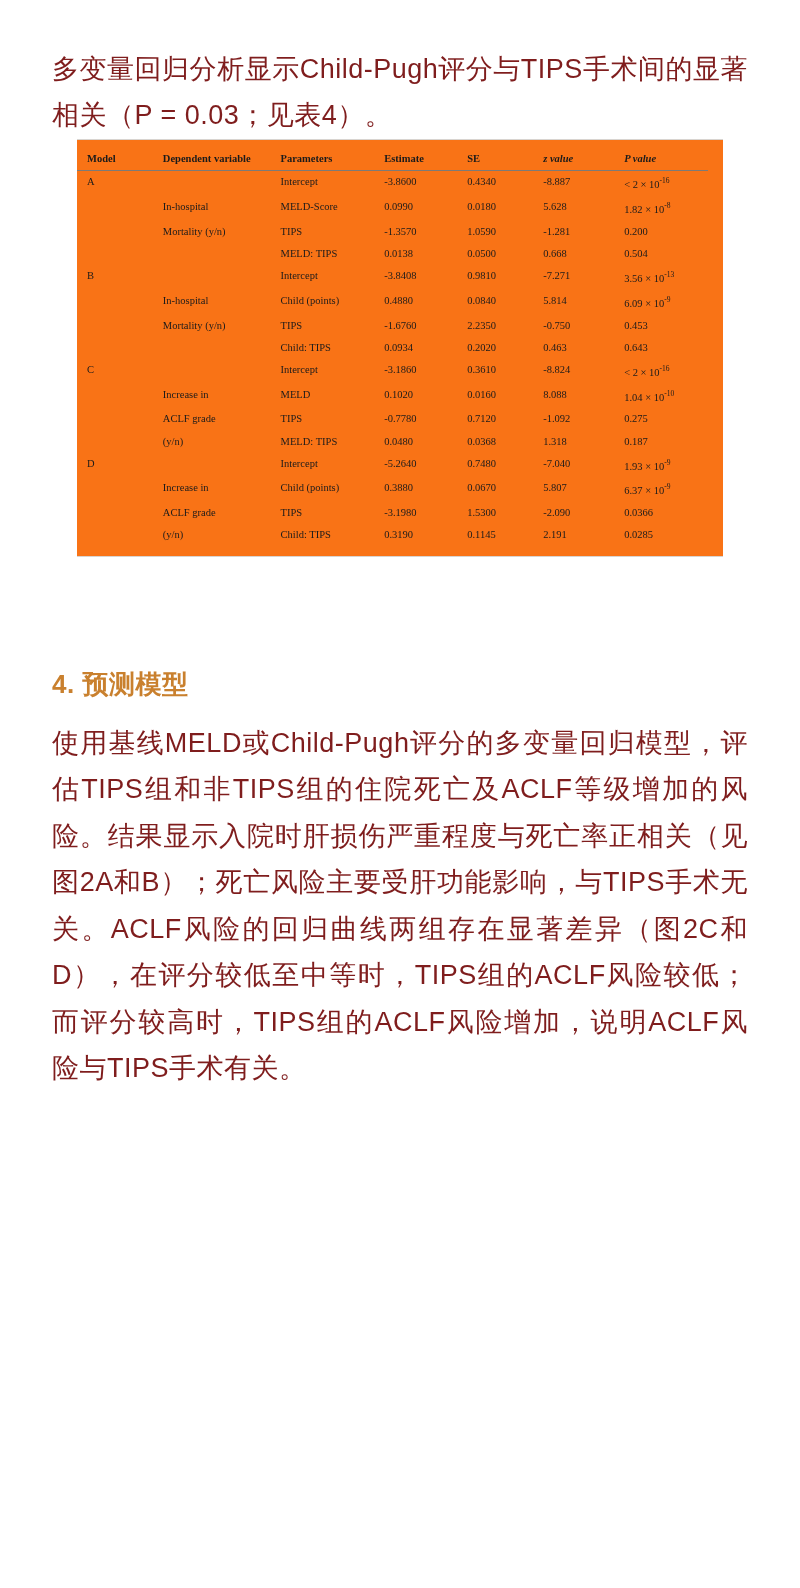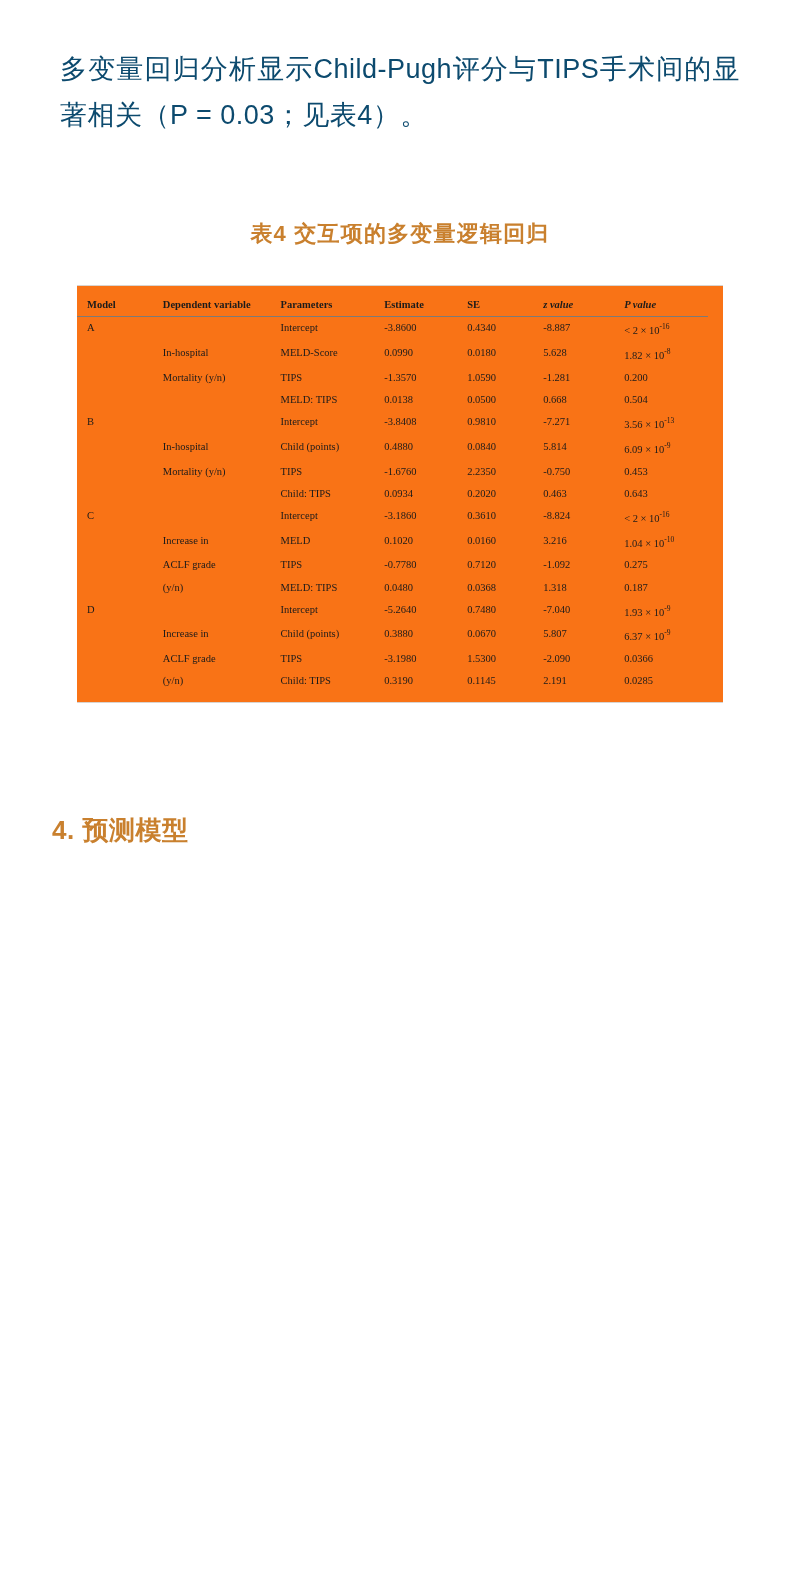--- a/index.html
+++ b/index.html
@@ -18,24 +18,24 @@
     width: 800px;
     min-height: 1588px;
     box-sizing: border-box;
     padding: 40px 52px 30px 52px;
     position: relative;
   }
   .para {
     font-size: 27px;
     line-height: 1.72;
     letter-spacing: 0.5px;
-    color: #0c4a6e;
+    color: #7f1d1d;
     text-align: justify;
     text-justify: inter-ideograph;
-    margin: 8px;
+    margin: 0;
   }
   .para.intro {
     margin-top: 6px;
   }
   .table-title {
     color: #c9802e;
     font-size: 22px;
     font-weight: bold;
     letter-spacing: 1.2px;
     text-align: center;
@@ -88,21 +88,20 @@
   }
   .footer-space { height: 20px; }
 </style>
 </head>
 <body>
 
 <div class="page">
 
   <p class="para intro">多变量回归分析显示Child-Pugh评分与TIPS手术间的显著相关（P = 0.03；见表4）。</p>
 
-  <div class="table-title">表4 交互项的多变量逻辑回归</div>
 
   <div class="table-wrap">
     <table class="reg">
       <thead>
         <tr>
           <th class="c-model">Model</th>
           <th class="c-dep">Dependent variable</th>
           <th class="c-par">Parameters</th>
           <th class="c-est">Estimate</th>
           <th class="c-se">SE</th>
@@ -191,21 +190,21 @@
             <td class="c-se">0.3610</td>
             <td class="c-z">-8.824</td>
             <td class="c-p">&lt; 2 × 10<sup>-16</sup></td>
           </tr>
           <tr>
             <td class="c-model"></td>
             <td class="c-dep">Increase in</td>
             <td class="c-par">MELD</td>
             <td class="c-est">0.1020</td>
             <td class="c-se">0.0160</td>
-            <td class="c-z">3.216</td>
+            <td class="c-z">8.088</td>
             <td class="c-p">1.04 × 10<sup>-10</sup></td>
           </tr>
           <tr>
             <td class="c-model"></td>
             <td class="c-dep">ACLF grade</td>
             <td class="c-par">TIPS</td>
             <td class="c-est">-0.7780</td>
             <td class="c-se">0.7120</td>
             <td class="c-z">-1.092</td>
             <td class="c-p">0.275</td>
@@ -254,15 +253,16 @@
             <td class="c-se">0.1145</td>
             <td class="c-z">2.191</td>
             <td class="c-p">0.0285</td>
           </tr>
         </tbody>
     </table>
   </div>
 
   <div class="section-head">4. 预测模型</div>
 
+  <p class="para">使用基线MELD或Child-Pugh评分的多变量回归模型，评估TIPS组和非TIPS组的住院死亡及ACLF等级增加的风险。结果显示入院时肝损伤严重程度与死亡率正相关（见图2A和B）；死亡风险主要受肝功能影响，与TIPS手术无关。ACLF风险的回归曲线两组存在显著差异（图2C和D），在评分较低至中等时，TIPS组的ACLF风险较低；而评分较高时，TIPS组的ACLF风险增加，说明ACLF风险与TIPS手术有关。</p>
 
   <div class="footer-space"></div>
 </div>
 
 </body></html>

